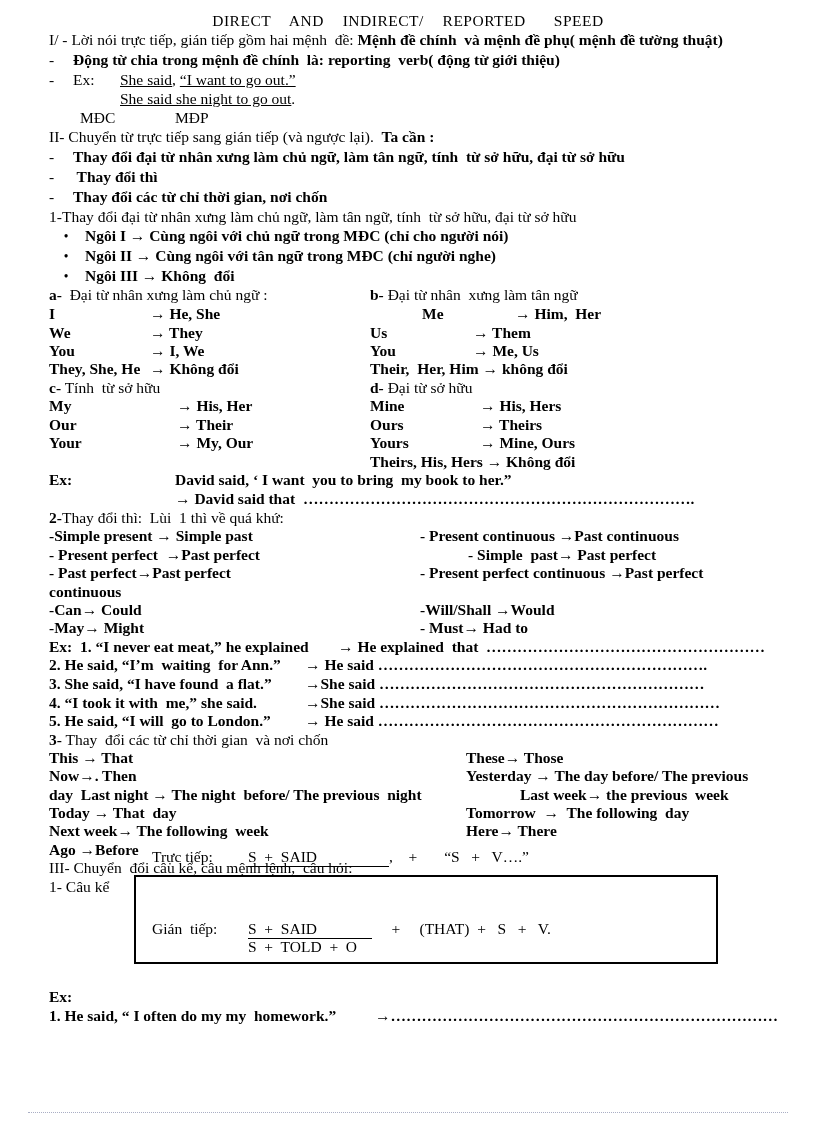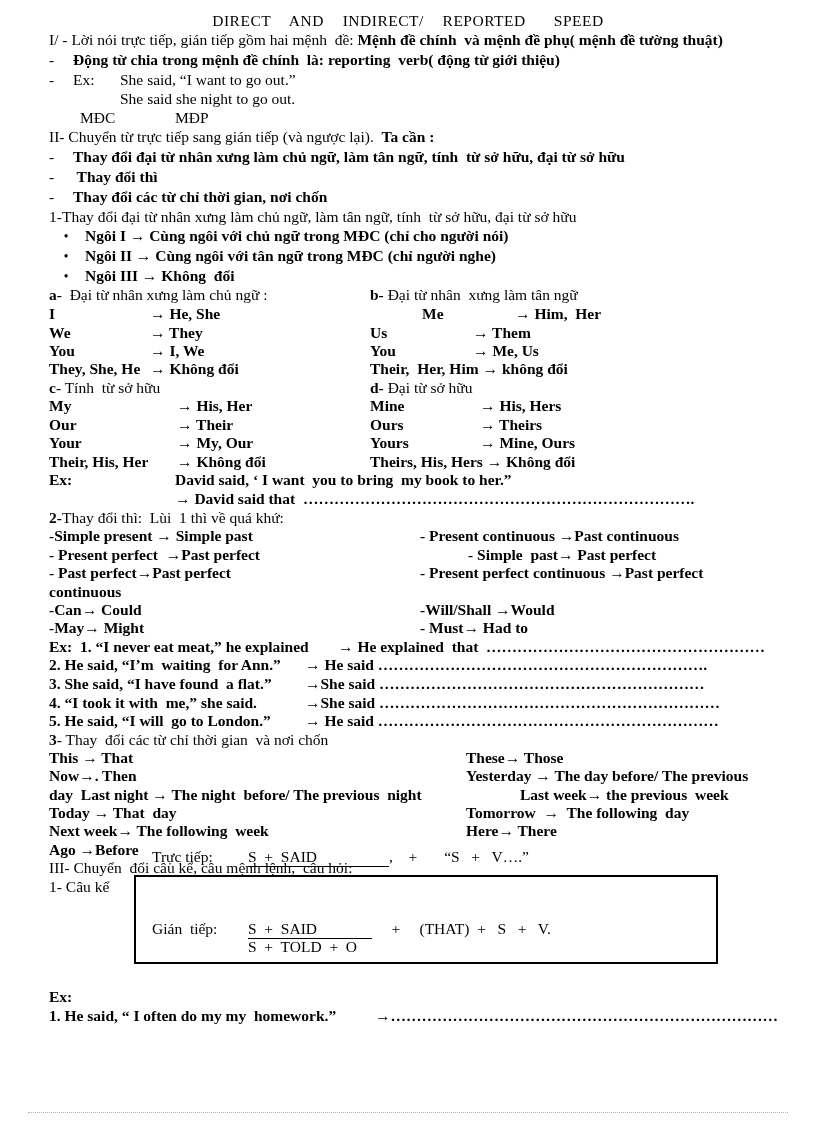--- a/index.html
+++ b/index.html
@@ -8,21 +8,21 @@
     width:816px;height:1123px;
     background:#ffffff;
     font-family:"Liberation Serif", serif;
     font-size:15.5px;
     color:#000;
     overflow:hidden;
   }
   .ln{position:absolute;left:0;width:100%;height:19px;}
   .seg{position:absolute;top:0;white-space:pre;font-weight:bold;}
   .r{font-weight:normal;}
-  .u{}
+  .u{text-decoration:underline;}
   .ib{display:inline-block;white-space:pre;}
   .ub{display:inline-block;white-space:pre;border-bottom:1px solid #000;}
   .title{left:0;width:100%;text-align:center;font-weight:normal;letter-spacing:.5px;word-spacing:5px;}
   .blt{font-size:12px;}
   .box{position:absolute;left:134px;top:875px;width:580px;height:85px;border:2px solid #000;background:#fff;}
   .pgbrk{position:absolute;left:28px;right:28px;top:1112px;border-top:1px dotted #a9aec4;height:0;}
 </style>
 </head>
 <body>
 
@@ -123,21 +123,20 @@
   </div>
   <div class="ln" style="top:434px">
     <span class="seg" style="left:49px"><span class="ib" style="min-width:128px">Your</span><span>→ My, Our</span></span>
     <span class="seg" style="left:370px"><span class="ib" style="min-width:110px">Yours</span><span>→ Mine, Ours</span></span>
   </div>
   <div class="ln" style="top:416px">
     <span class="seg" style="left:49px"><span class="ib" style="min-width:128px">Our</span><span>→ Their</span></span>
     <span class="seg" style="left:370px"><span class="ib" style="min-width:110px">Ours</span><span>→ Theirs</span></span>
   </div>
   <div class="ln" style="top:453px">
-    <span class="seg" style="left:49px"><span class="ib" style="min-width:128px">Their, His, Her </span><span>→ Không đổi</span></span>
     <span class="seg" style="left:370px"><span class="ib">Theirs, His, Hers </span><span>→ Không đổi</span></span>
   </div>
 
   <div class="ln" style="top:471px">
     <span class="seg" style="left:49px">Ex:</span>
     <span class="seg" style="left:175px">David said, ‘ I want  you to bring  my book to her.”</span>
   </div>
   <div class="ln" style="top:490px">
     <span class="seg" style="left:175px">→ David said that  ………………………………………………………………….</span>
   </div>

